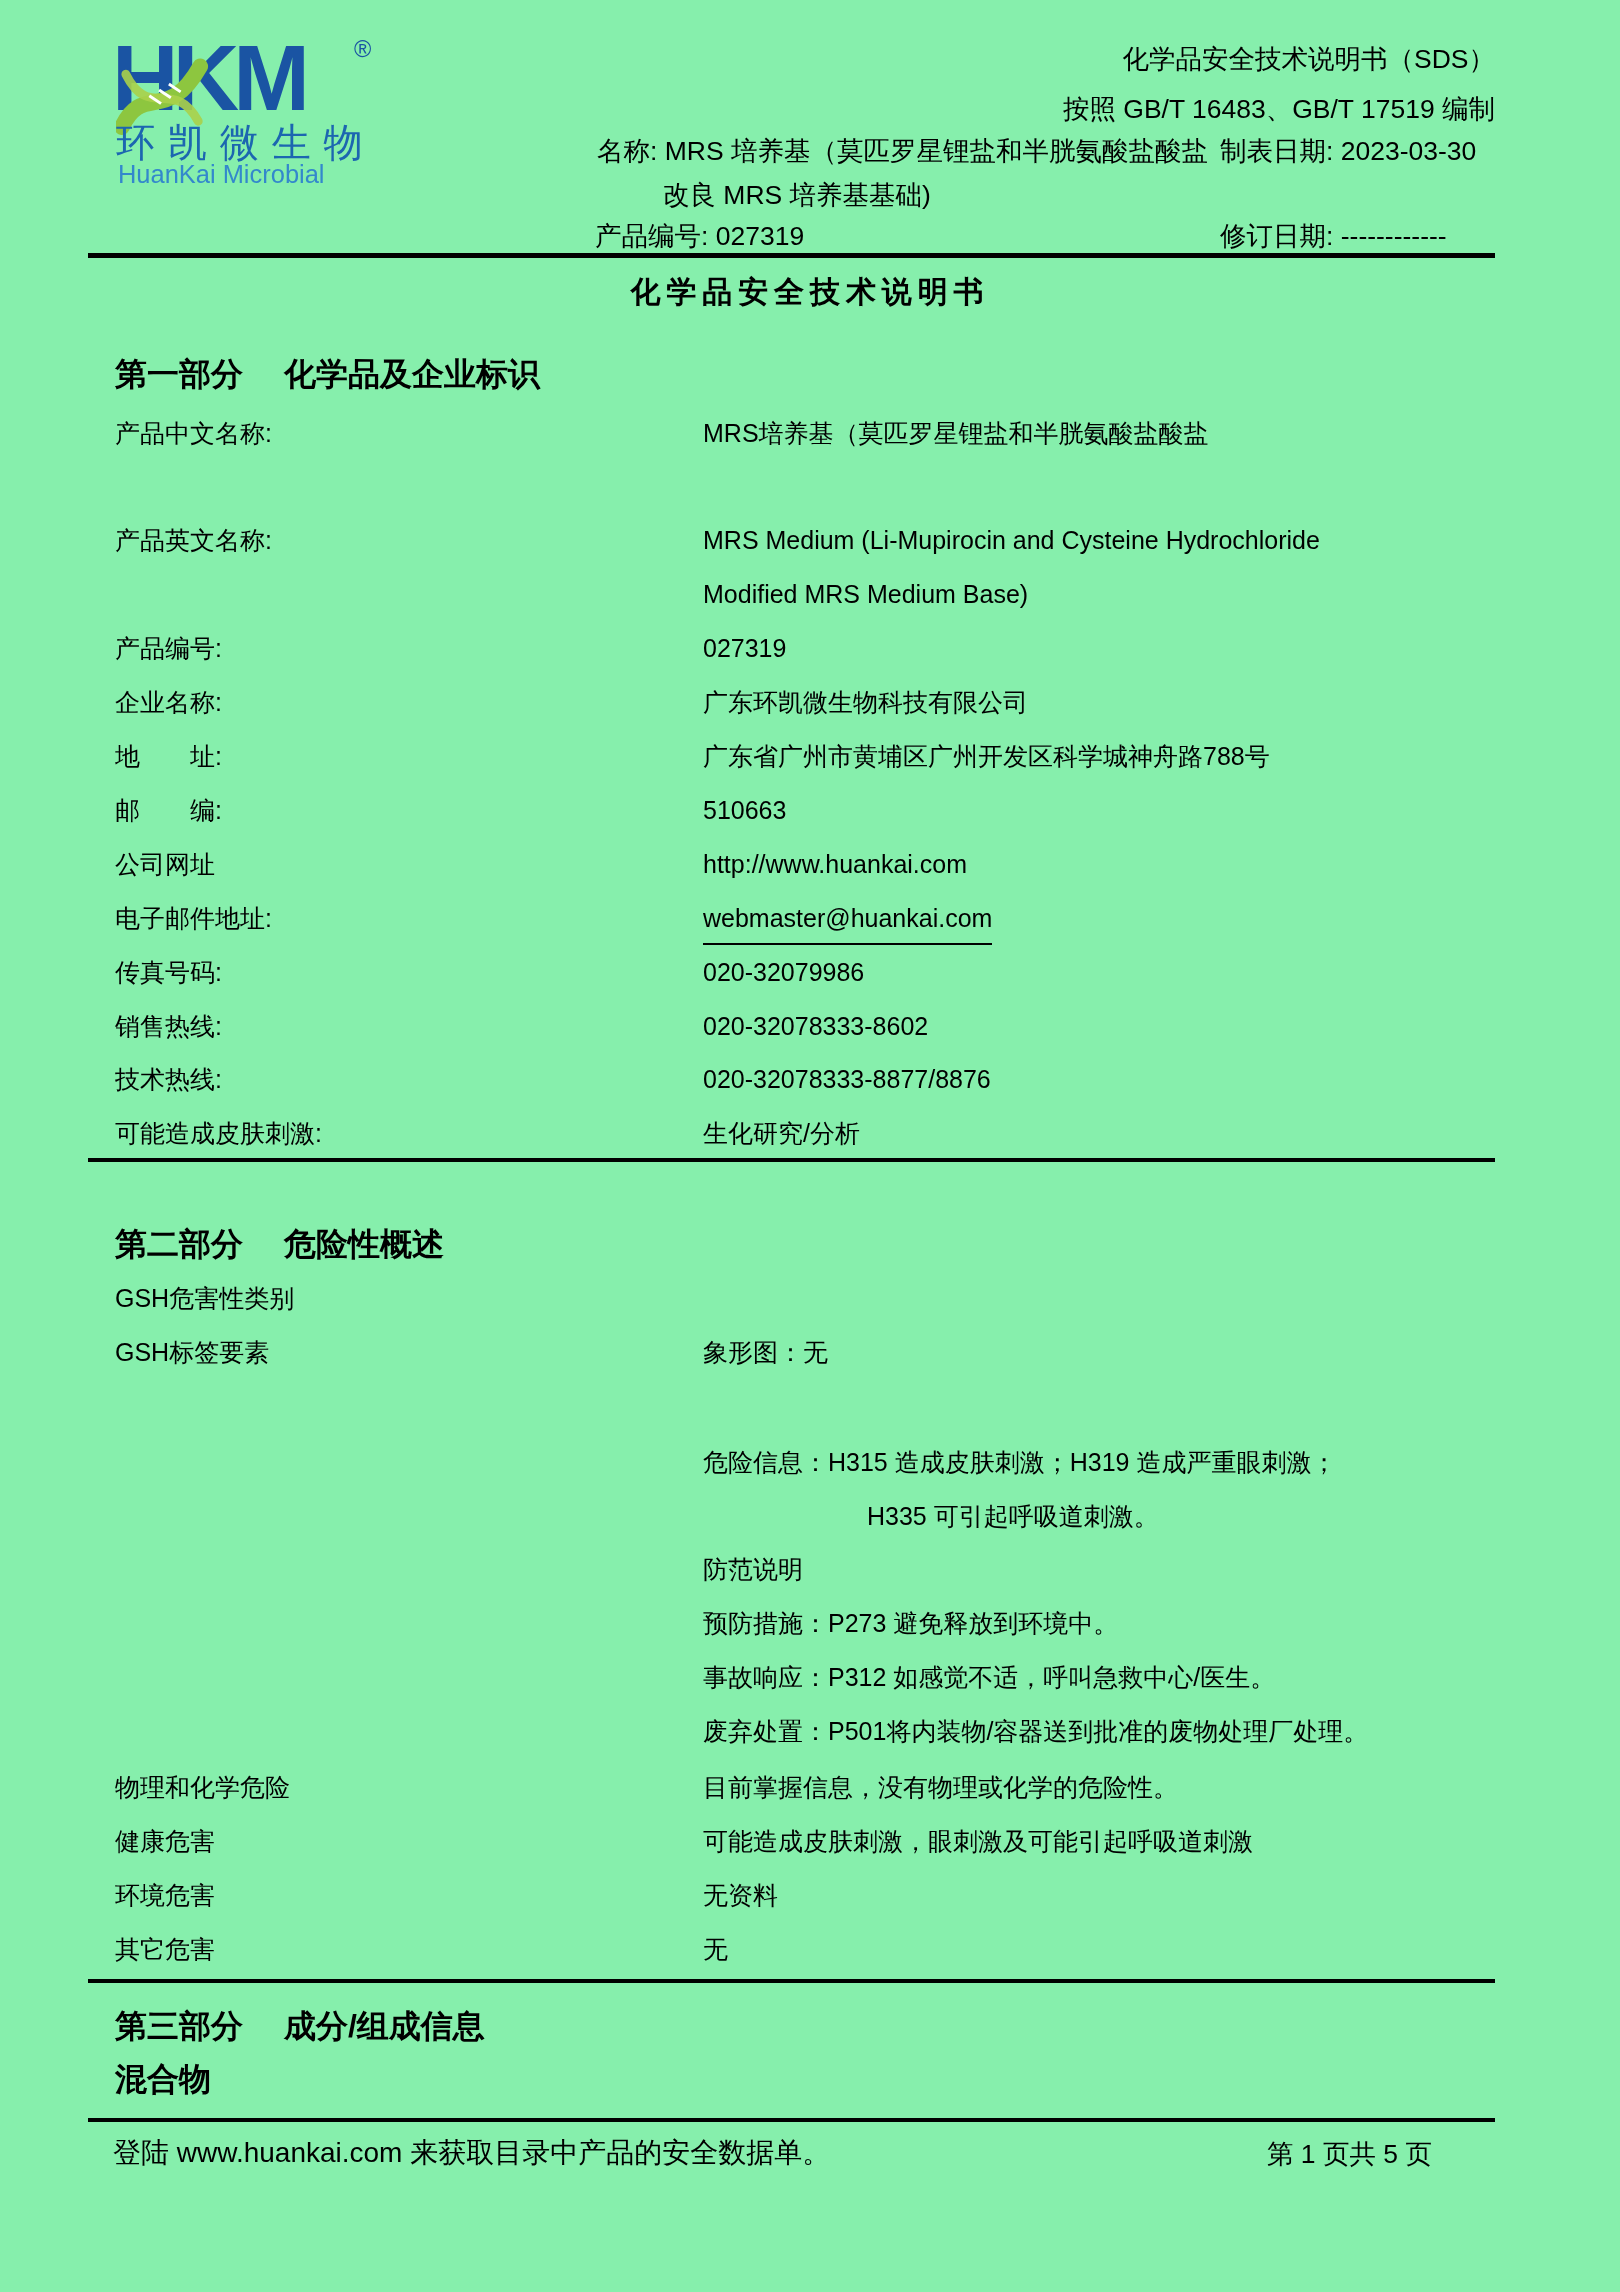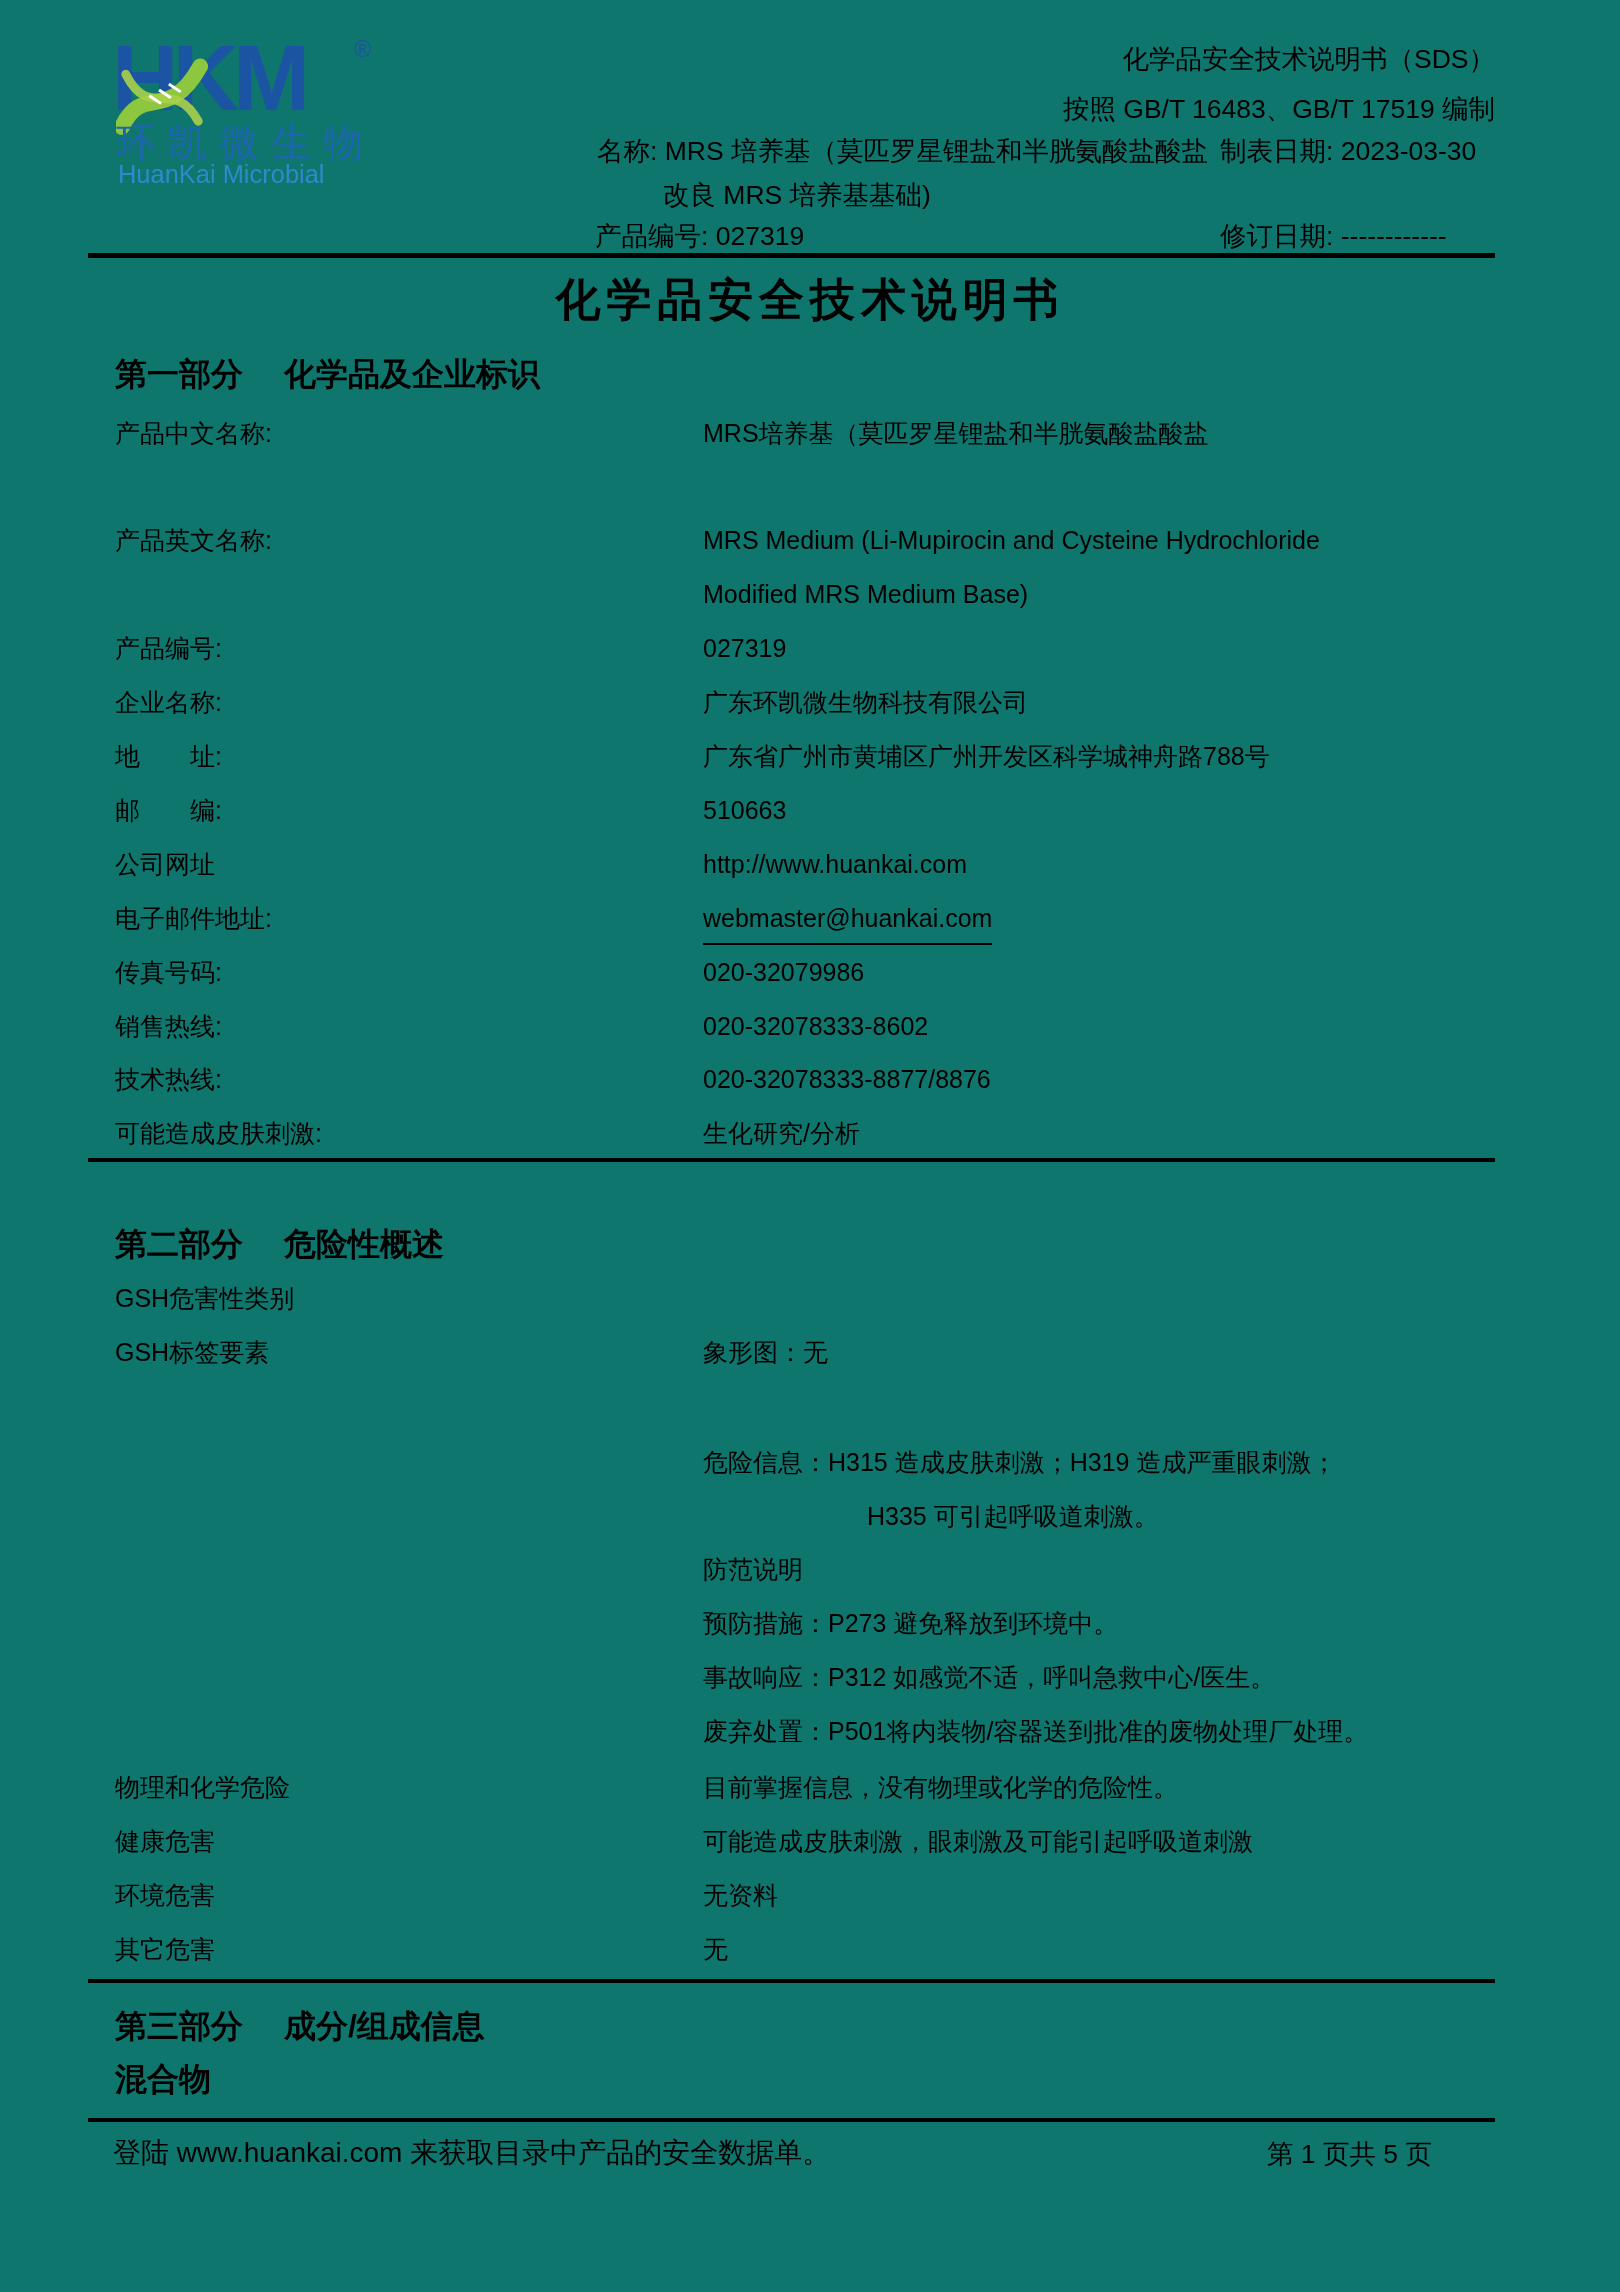--- a/index.html
+++ b/index.html
@@ -1,33 +1,33 @@
 <!DOCTYPE html>
 <html><head>
 <meta charset="utf-8">
 <style>
   html,body{margin:0;padding:0;background:#e8e8e8;}
   .page{
     position:relative;
     width:1620px;height:2293px;
     margin:0 auto;
-    background:#0f766e;
+    background:#86efac;
     color:#000;
     font-family:"Liberation Sans","DejaVu Sans",sans-serif;
     overflow:hidden;
   }
   
   .logo{position:absolute;left:116px;top:31px;width:284px;height:157px;}
   .hdr-line{position:absolute;font-size:26.5px;line-height:1;white-space:nowrap;}
   .hdr-right{right:125px;text-align:right;}
   .hdr-rule{position:absolute;left:88px;top:253px;width:1407px;height:4.9px;background:#000;}
   
   .doc-title{
     position:absolute;left:0;top:277px;width:100%;
-    text-align:center;font-size:45px;font-weight:bold;letter-spacing:5.9px;line-height:1;
+    text-align:center;font-size:30px;font-weight:bold;letter-spacing:5.9px;line-height:1;
   }
   .sec-head{position:absolute;left:115px;font-size:32px;font-weight:bold;line-height:1;white-space:nowrap;}
   .rule{position:absolute;left:88px;width:1407px;height:3.9px;background:#000;}
   
   .row{position:absolute;left:0;width:100%;height:39px;font-size:25px;line-height:1.15;}
   .lbl{position:absolute;left:115px;white-space:pre;}
   .val{position:absolute;left:703px;white-space:pre;}
   .val.indent{left:867px;}
   .val.underline{border-bottom:2.9px solid #000;padding-bottom:10px;}
   

